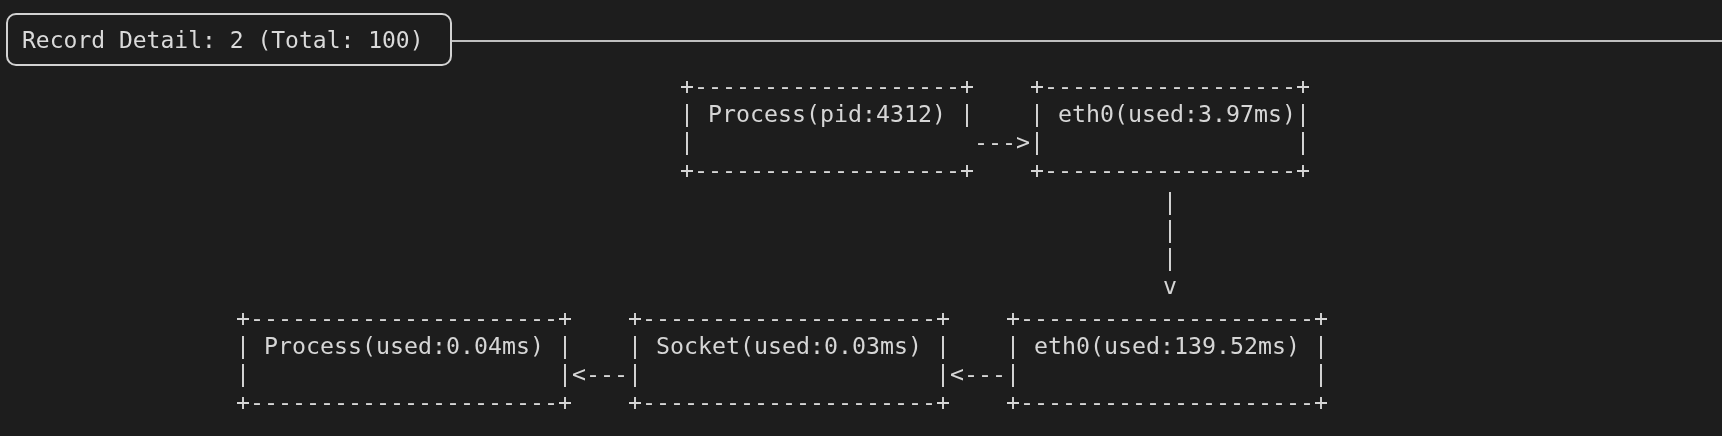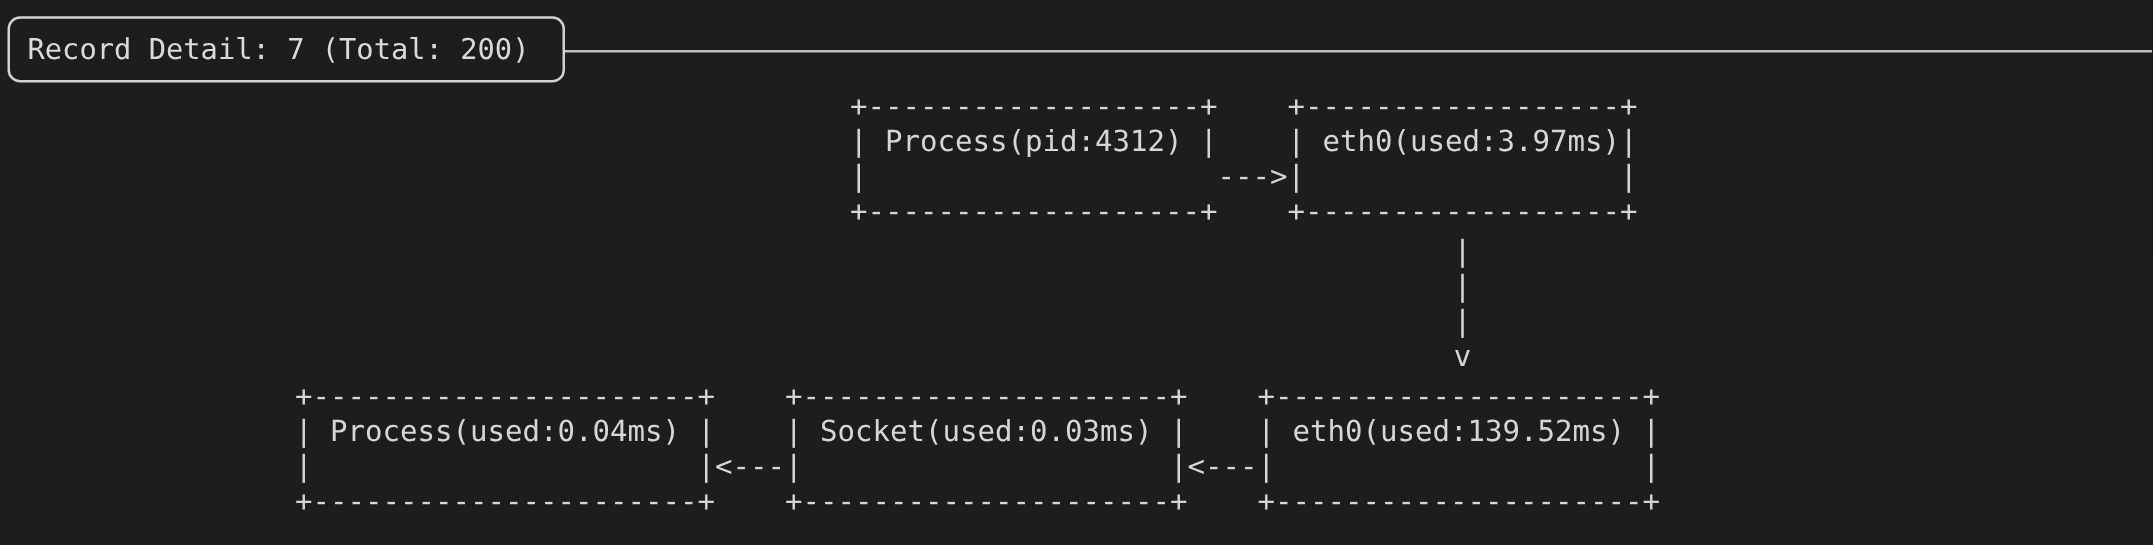--- a/index.html
+++ b/index.html
@@ -50,21 +50,21 @@
     white-space: pre;
     color: #d6d6d6;
   }
 </style>
 </head>
 <body>
 
 <div class="screen">
 
   <div class="title-box">
-    <span>Record Detail: 7 (Total: 200)</span>
+    <span>Record Detail: 2 (Total: 100)</span>
   </div>
 
   <div class="h-line"></div>
 
   <div>
 
     <pre class="ascii" style="left:680px; top:72px">+-------------------+
 | Process(pid:4312) |
 |
 +-------------------+</pre>

